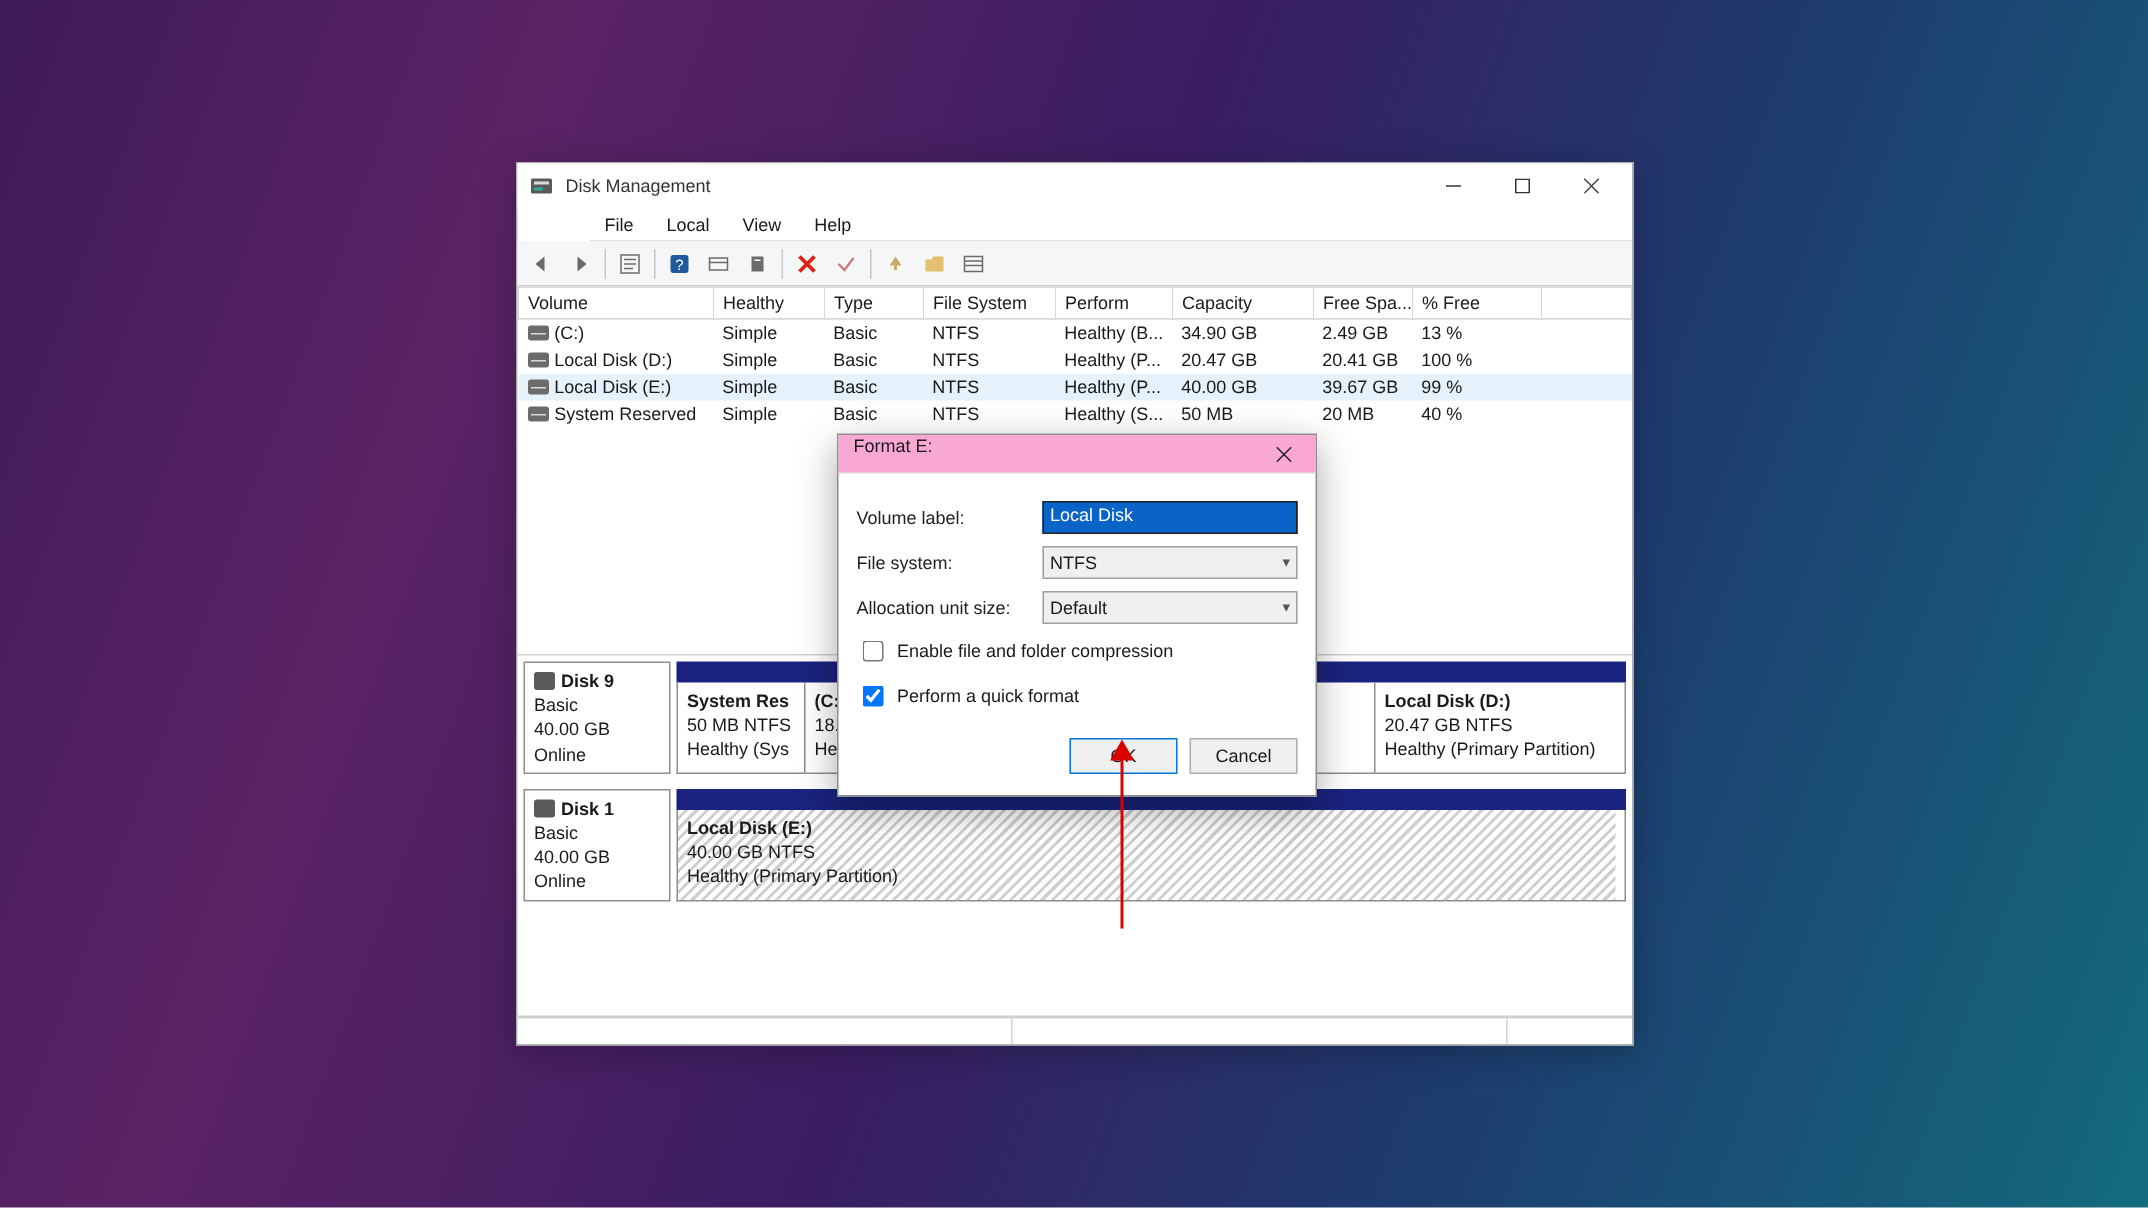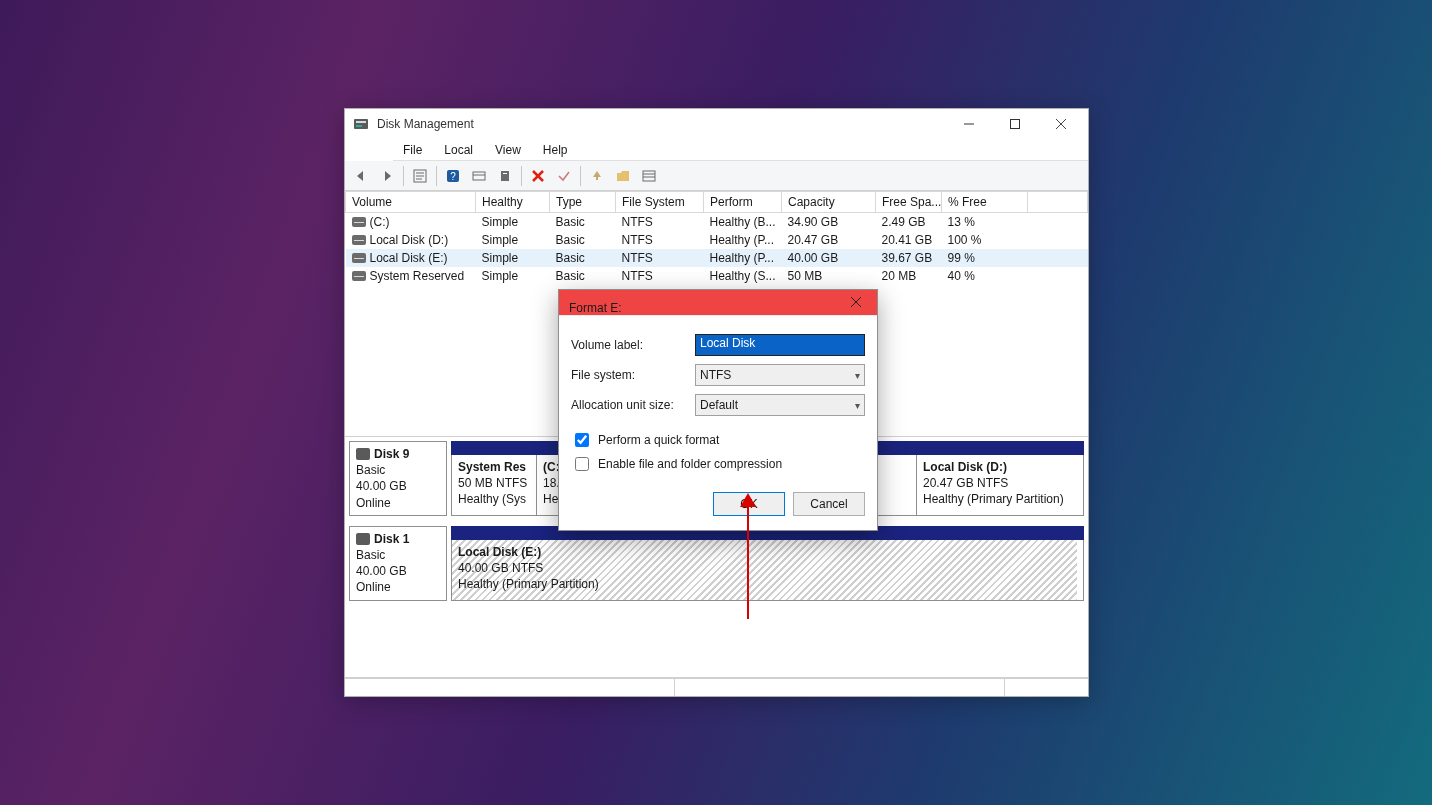--- a/index.html
+++ b/index.html
@@ -38,21 +38,21 @@
   .part.hatched { background: repeating-linear-gradient(135deg, #fff, #fff 3px, #cfcfcf 3px, #cfcfcf 5px); }
   .legend { height: 24px; display: flex; align-items: center; gap: 16px; padding: 0 12px; font-size: 12px; }
   .legend .sw { width: 12px; height: 12px; display: inline-block; margin-right: 6px; vertical-align: -1px; }
   .sw.black { background: #000; }
   .sw.navy { background: #1a237e; }
   .statusbar { height: 18px; border-top: 1px solid #d0d0d0; }
   .statusbar > span { display:inline-block; height:100%; border-right:1px solid #d0d0d0; }
 
   
   .dialog { position: absolute; left: 213px; top: 180px; width: 320px; background: #fff; border: 1px solid #8e8e8e; box-shadow: 0 8px 24px rgba(0,0,0,.35); z-index: 10; }
-  .dlg-title { height: 26px; display: flex; align-items: flex-end; padding: 0 6px 0 10px; background: #ef4444; border-bottom: 1px solid #ececec; }
+  .dlg-title { height: 26px; display: flex; align-items: flex-start; padding: 0 6px 0 10px; background: #f9a8d4; border-bottom: 1px solid #ececec; }
   .dlg-title span { flex: 1; }
   .dlg-close { width: 30px; height: 26px; display:flex; align-items:center; justify-content:center; color:#222; }
   .dlg-body { padding: 14px 12px 14px 12px; }
   .dlg-row { display: flex; align-items: center; height: 30px; }
   .dlg-row label { width: 124px; color: #222; }
   .dlg-row .ctrl { flex: 1; }
   .dlg-input { width: 100%; height: 22px; border: 1px solid #8e8e8e; padding: 1px 4px; font-size: 12px; }
   .dlg-input.sel { background: #0a63c7; color: #fff; border: 1px solid #0a63c7; outline: 1px solid #222; outline-offset: -1px; }
   .dlg-select { width: 100%; height: 22px; border: 1px solid #a0a0a0; background: #efefef; display: flex; align-items: center; padding: 0 4px; justify-content: space-between; }
   .dlg-select .chev { font-size: 10px; color: #555; }
@@ -319,28 +319,28 @@
       </div>
       <div class="dlg-row">
         <label>Allocation unit size:</label>
         <div class="ctrl">
             <div class="dlg-select">
               <span>Default</span>
               <span class="chev">▾</span>
             </div>
           </div>
       </div>
+      <div class="dlg-check" style="margin-top:4px">
+        <input type="checkbox" style="">
+        <span>Enable file and folder compression</span>
+      </div>
       <div class="dlg-check">
         <input type="checkbox" checked="" style="">
         <span>Perform a quick format</span>
       </div>
-      <div class="dlg-check" style="margin-top:4px">
-        <input type="checkbox" style="">
-        <span>Enable file and folder compression</span>
-      </div>
       <div class="dlg-btns">
         <div class="dlg-btn default">OK</div>
         <div class="dlg-btn">Cancel</div>
       </div>
     </div>
   </div>
 
   <div class="arrow"></div>
 
 </div>

